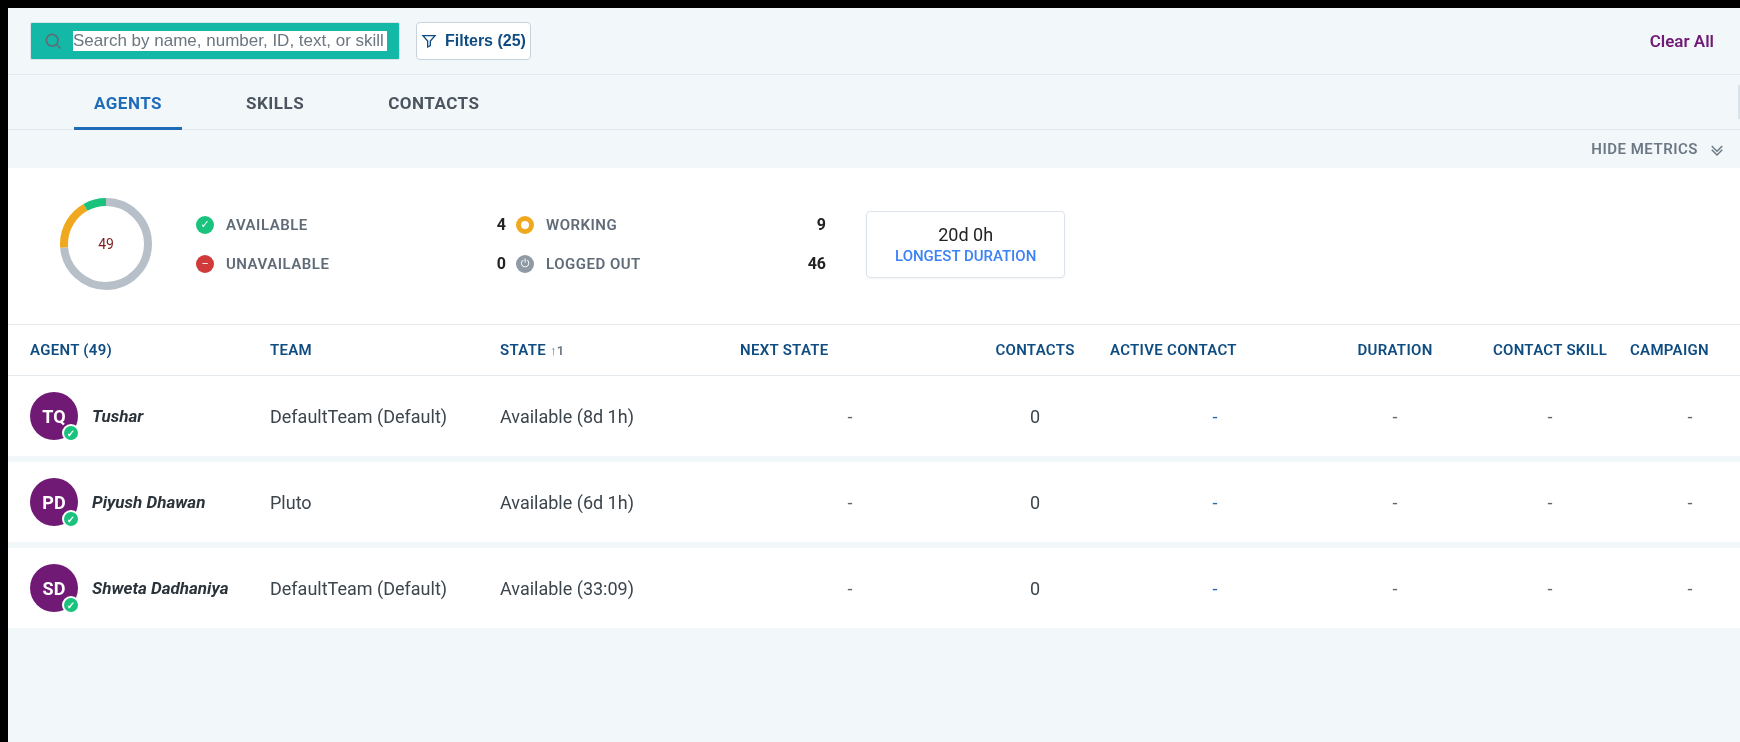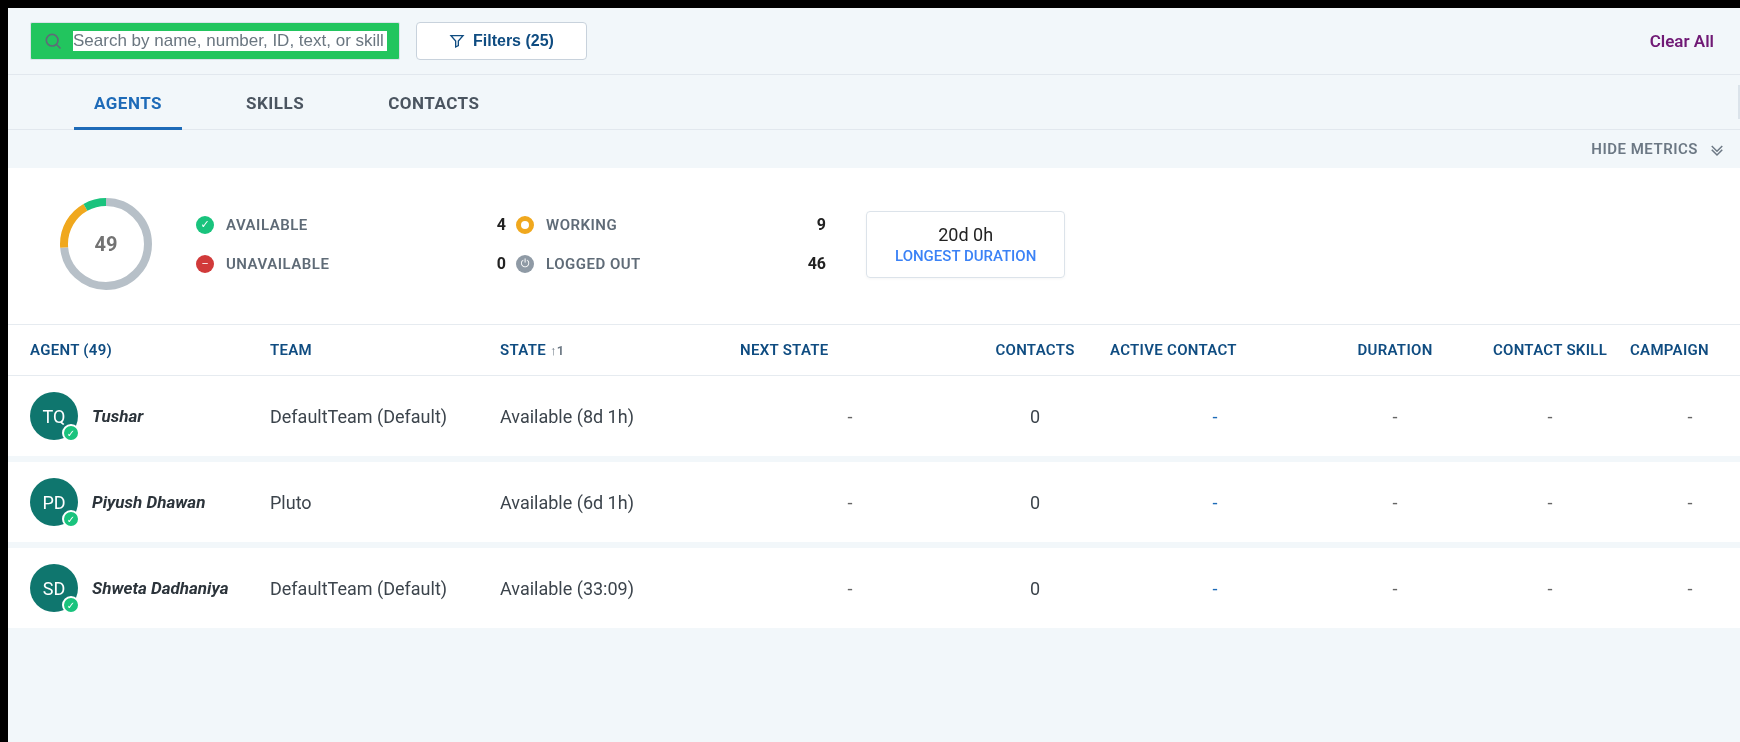--- a/index.html
+++ b/index.html
@@ -1,42 +1,42 @@
 <!DOCTYPE html>
 <html><head>
 <meta charset="utf-8">
 <style>
 * { box-sizing: border-box; margin: 0; padding: 0; }
 body { font-family: -apple-system, BlinkMacSystemFont, "Segoe UI", Roboto, Arial, sans-serif; background: #000; padding: 8px; }
 .app { background: #f2f7fa; width: 1740px; height: 742px; overflow: hidden; position: relative; }
 
 .topbar { display:flex; align-items:center; padding: 14px 22px; gap:16px; }
-.search-wrap { position:relative; width:370px; background:#22c55e; border:1px solid #dbe3ea; border-radius:2px; padding:8px 12px; display:flex; align-items:center; gap:10px; }
+.search-wrap { position:relative; width:370px; background:#14b8a6; border:1px solid #dbe3ea; border-radius:2px; padding:8px 12px; display:flex; align-items:center; gap:10px; }
 .search-wrap input { border:none; outline:none; font-size:17px; width:100%; color:#333; }
 .search-wrap input::placeholder { color:#6a7680; }
 .icon-search { width:20px; height:20px; color:#5e6c78; flex-shrink:0; }
 
-.filters-btn { background:#fff; border:1px solid #c8d2dc; border-radius:4px; padding:9px 32px; display:flex; align-items:center; gap:8px; color:#0f4c81; font-size:16px; font-weight:600; cursor:pointer; }
+.filters-btn { background:#fff; border:1px solid #c8d2dc; border-radius:4px; padding:9px 4px; display:flex; align-items:center; gap:8px; color:#0f4c81; font-size:16px; font-weight:600; cursor:pointer; }
 .filters-btn svg { width:16px; height:16px; color:#0f4c81; }
 
 .clear-all { margin-left:auto; color:#701a75; font-size:17px; font-weight:600; cursor:pointer; margin-right:12px; }
 
 .tabs { display:flex; gap:0; background:#f2f7fa; border-top:1px solid #e2e8ee; border-bottom:1px solid #e2e8ee; padding:0 44px; position:relative; }
 .tab { padding:18px 42px 16px; color:#4b5560; font-size:17px; font-weight:700; letter-spacing:0.5px; cursor:pointer; position:relative; }
 .tab.active { color:#1e6bb8; }
 .tab.active::after { content:""; position:absolute; left:22px; right:22px; bottom:-1px; height:3px; background:#1e6bb8; }
 .tabs-divider { position:absolute; right:8px; top:10px; bottom:10px; width:2px; background:#dbe3ea; }
 
 .metrics-bar { display:flex; justify-content:flex-end; align-items:center; padding:10px 22px; color:#6c7884; font-size:15px; font-weight:600; letter-spacing:0.5px; gap:10px; cursor:pointer; }
 .chev-down { width:18px; height:18px; color:#6c7884; }
 
 .metrics-panel { background:#fff; padding:26px 48px 30px; display:flex; align-items:center; gap:40px; }
 .donut-wrap { position:relative; width:100px; height:100px; }
 .donut-wrap svg { transform: rotate(-90deg); }
-.donut-center { position:absolute; inset:0; display:flex; align-items:center; justify-content:center; font-size:20px; font-weight:700; color:#737373; }
+.donut-center { position:absolute; inset:0; display:flex; align-items:center; justify-content:center; font-size:14px; font-weight:400; color:#7f1d1d; }
 
 .metric-grid { display:grid; grid-template-columns: 310px 310px; row-gap:20px; column-gap:10px; }
 .metric-item { display:flex; align-items:center; gap:12px; }
 .status-dot { width:18px; height:18px; border-radius:50%; display:flex; align-items:center; justify-content:center; color:#fff; font-size:11px; flex-shrink:0; }
 .dot-green { background:#19c37d; }
 .dot-red { background:#d13a3a; }
 .dot-orange-ring { width:18px; height:18px; border-radius:50%; border:5px solid #f0a81e; background:#fff; }
 .dot-grey { background:#8f9aa5; }
 .metric-label { color:#5f6b77; font-size:15px; font-weight:600; letter-spacing:0.5px; flex:1; }
 .metric-value { color:#222; font-size:16px; font-weight:700; width:32px; text-align:right; }
@@ -46,21 +46,21 @@
 .longest-lbl { font-size:15px; color:#3b82f6; font-weight:500; margin-top:2px; }
 
 .table-head { background:#fff; border-top:1px solid #e6ebf0; border-bottom:1px solid #e6ebf0; display:grid; grid-template-columns: 240px 230px 240px 220px 150px 210px 150px 160px 120px 40px; padding:16px 20px 16px 22px; align-items:center; }
 .th { color:#0f4c81; font-size:15px; font-weight:600; letter-spacing:0.3px; display:flex; align-items:center; gap:4px; }
 .th.center { justify-content:center; }
 .sort-ind { font-size:13px; color:#6c7884; }
 
 .table-body { background:#fff; }
 .row { display:grid; grid-template-columns: 240px 230px 240px 220px 150px 210px 150px 160px 120px 40px; padding:16px 20px 16px 22px; align-items:center; border-bottom:6px solid #f2f7fa; min-height:74px; }
 .agent-cell { display:flex; align-items:center; gap:14px; }
-.avatar { width:48px; height:48px; border-radius:50%; background:#0f766e; color:#fff; display:flex; align-items:center; justify-content:center; font-size:18px; font-weight:400; position:relative; flex-shrink:0; }
+.avatar { width:48px; height:48px; border-radius:50%; background:#701a75; color:#fff; display:flex; align-items:center; justify-content:center; font-size:18px; font-weight:700; position:relative; flex-shrink:0; }
 .avatar-badge { position:absolute; bottom:-2px; right:-2px; width:18px; height:18px; border-radius:50%; background:#19c37d; border:2px solid #fff; display:flex; align-items:center; justify-content:center; color:#fff; font-size:10px; }
 .agent-name { font-size:17px; font-weight:700; color:#2c343b;font-style:italic; }
 .td { font-size:18px; color:#3c444c; }
 .td.center { text-align:center; }
 .td-dash { color:#666; }
 .td-dash.link { color:#1e6bb8; }
 </style>
 </head>
 <body>
 <div class="app">

